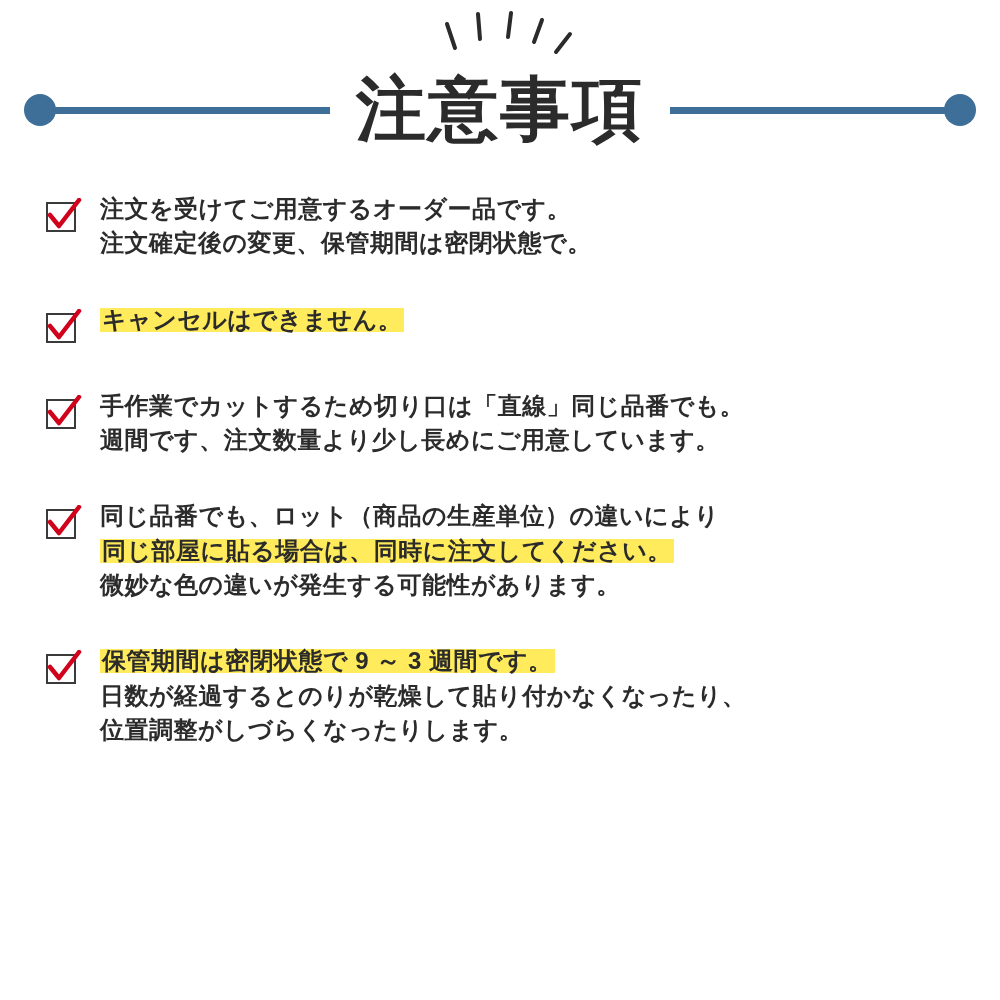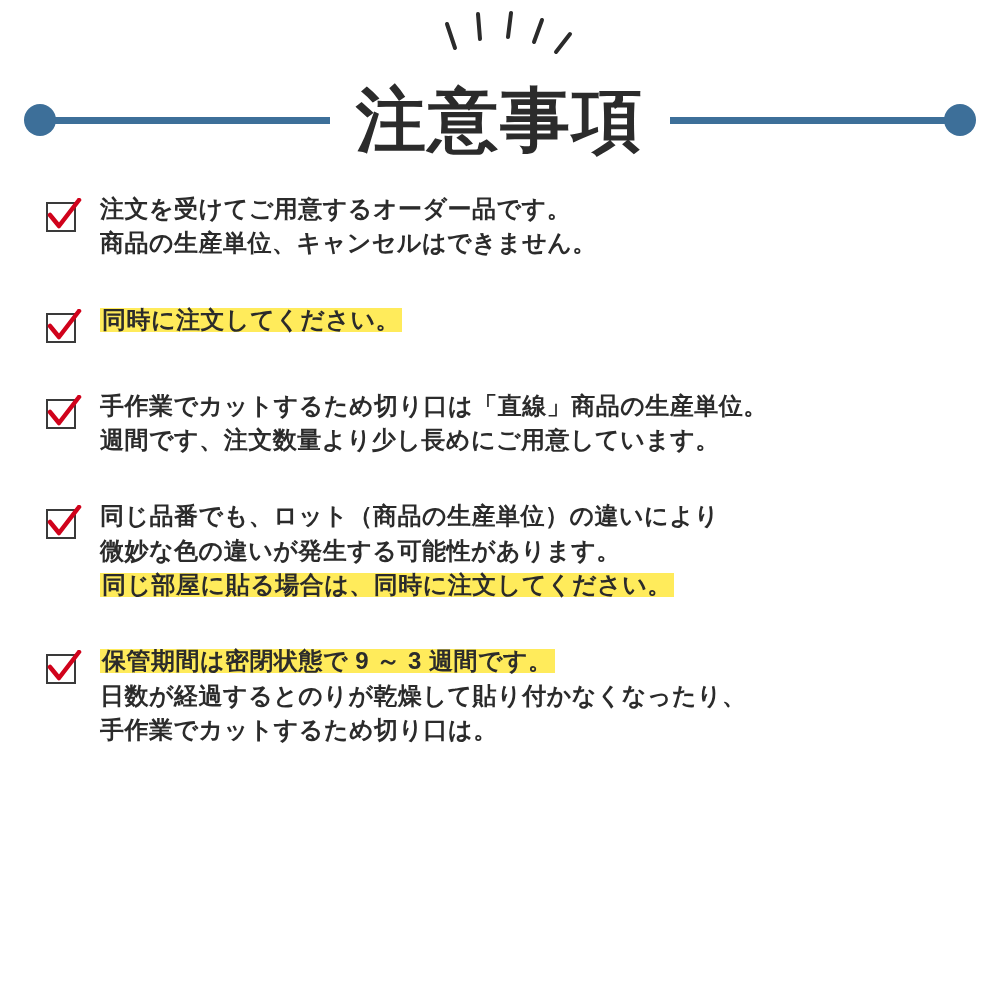--- a/index.html
+++ b/index.html
@@ -31,26 +31,27 @@
     position: absolute;
     left: 0;
     top: 8px;
     width: 1000px;
     height: 60px;
   }
 
   .title-row {
     position: absolute;
     left: 0;
-    top: 70px;
+    top: 60px;
     width: 1000px;
     height: 100px;
     display: flex;
     align-items: center;
     justify-content: center;
+    font-family: Liberation Serif, serif;
   }
 
   .rule {
     height: 7px;
     background: #3d6f99;
     position: relative;
     flex: 0 0 auto;
   }
   .rule.left { width: 300px; }
   .rule.right { width: 300px; }
@@ -166,71 +167,71 @@
 
     <div class="note">
       <div class="checkbox">
         <span class="box"></span>
         <svg viewBox="0 0 38 38">
             <polyline points="6,17 15,28 35,2" fill="none" stroke="#d0021b" stroke-width="4.5" stroke-linecap="round" stroke-linejoin="round"></polyline>
           </svg>
       </div>
       <div class="note-lines">
         <div class="line"><span>注文を受けてご用意するオーダー品です。</span></div>
-        <div class="line"><span>商品の生産単位、キャンセルはできません。</span></div>
-      </div>
-    </div>
-
-    <div class="note">
-      <div class="checkbox">
-        <span class="box"></span>
-        <svg viewBox="0 0 38 38">
-            <polyline points="6,17 15,28 35,2" fill="none" stroke="#d0021b" stroke-width="4.5" stroke-linecap="round" stroke-linejoin="round"></polyline>
-          </svg>
-      </div>
-      <div class="note-lines">
-        <div class="line"><span class="hl">同時に注文してください。</span></div>
-      </div>
-    </div>
-
-    <div class="note">
-      <div class="checkbox">
-        <span class="box"></span>
-        <svg viewBox="0 0 38 38">
-            <polyline points="6,17 15,28 35,2" fill="none" stroke="#d0021b" stroke-width="4.5" stroke-linecap="round" stroke-linejoin="round"></polyline>
-          </svg>
-      </div>
-      <div class="note-lines">
-        <div class="line"><span>手作業でカットするため切り口は「直線」商品の生産単位。</span></div>
+        <div class="line"><span>注文確定後の変更、保管期間は密閉状態で。</span></div>
+      </div>
+    </div>
+
+    <div class="note">
+      <div class="checkbox">
+        <span class="box"></span>
+        <svg viewBox="0 0 38 38">
+            <polyline points="6,17 15,28 35,2" fill="none" stroke="#d0021b" stroke-width="4.5" stroke-linecap="round" stroke-linejoin="round"></polyline>
+          </svg>
+      </div>
+      <div class="note-lines">
+        <div class="line"><span class="hl">キャンセルはできません。</span></div>
+      </div>
+    </div>
+
+    <div class="note">
+      <div class="checkbox">
+        <span class="box"></span>
+        <svg viewBox="0 0 38 38">
+            <polyline points="6,17 15,28 35,2" fill="none" stroke="#d0021b" stroke-width="4.5" stroke-linecap="round" stroke-linejoin="round"></polyline>
+          </svg>
+      </div>
+      <div class="note-lines">
+        <div class="line"><span>手作業でカットするため切り口は「直線」同じ品番でも。</span></div>
         <div class="line"><span>週間です、注文数量より少し長めにご用意しています。</span></div>
       </div>
     </div>
 
     <div class="note">
       <div class="checkbox">
         <span class="box"></span>
         <svg viewBox="0 0 38 38">
             <polyline points="6,17 15,28 35,2" fill="none" stroke="#d0021b" stroke-width="4.5" stroke-linecap="round" stroke-linejoin="round"></polyline>
           </svg>
       </div>
       <div class="note-lines">
         <div class="line"><span>同じ品番でも、ロット（商品の生産単位）の違いにより</span></div>
+        <div class="line"><span class="hl">同じ部屋に貼る場合は、同時に注文してください。</span></div>
         <div class="line"><span>微妙な色の違いが発生する可能性があります。</span></div>
-        <div class="line"><span class="hl">同じ部屋に貼る場合は、同時に注文してください。</span></div>
       </div>
     </div>
 
     <div class="note">
       <div class="checkbox">
         <span class="box"></span>
         <svg viewBox="0 0 38 38">
             <polyline points="6,17 15,28 35,2" fill="none" stroke="#d0021b" stroke-width="4.5" stroke-linecap="round" stroke-linejoin="round"></polyline>
           </svg>
       </div>
       <div class="note-lines">
         <div class="line"><span class="hl">保管期間は密閉状態で 9 ～ 3 週間です。</span></div>
         <div class="line"><span>日数が経過するとのりが乾燥して貼り付かなくなったり、</span></div>
-        <div class="line"><span>手作業でカットするため切り口は。</span></div>
+        <div class="line"><span>位置調整がしづらくなったりします。</span></div>
       </div>
     </div>
 
   </div>
 </div>
 
 </body></html>

